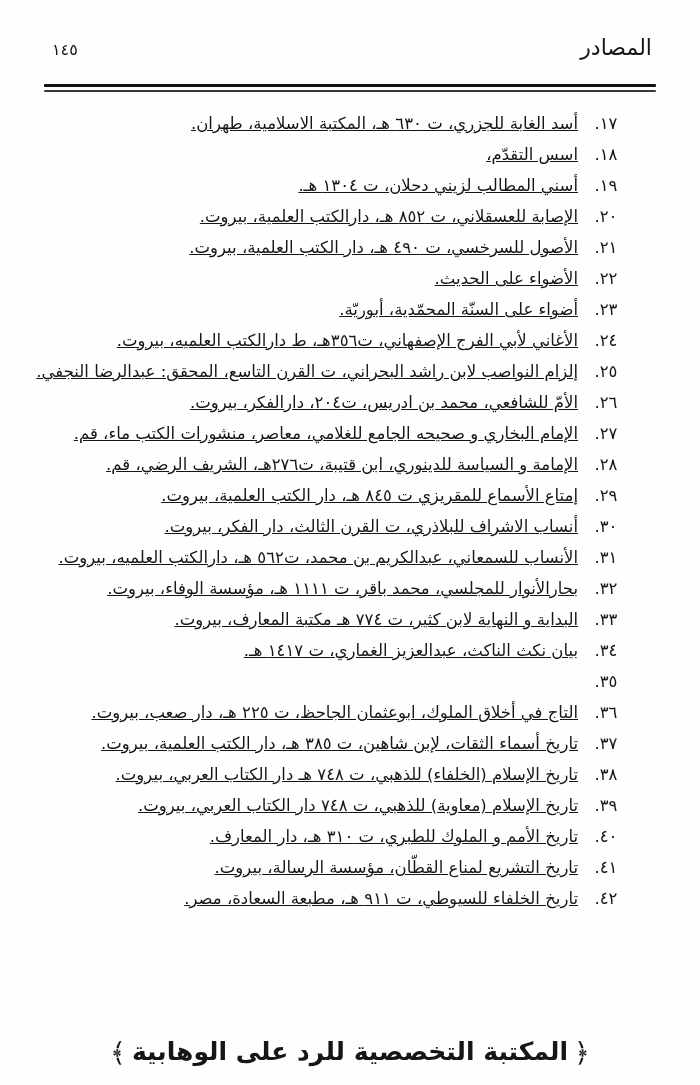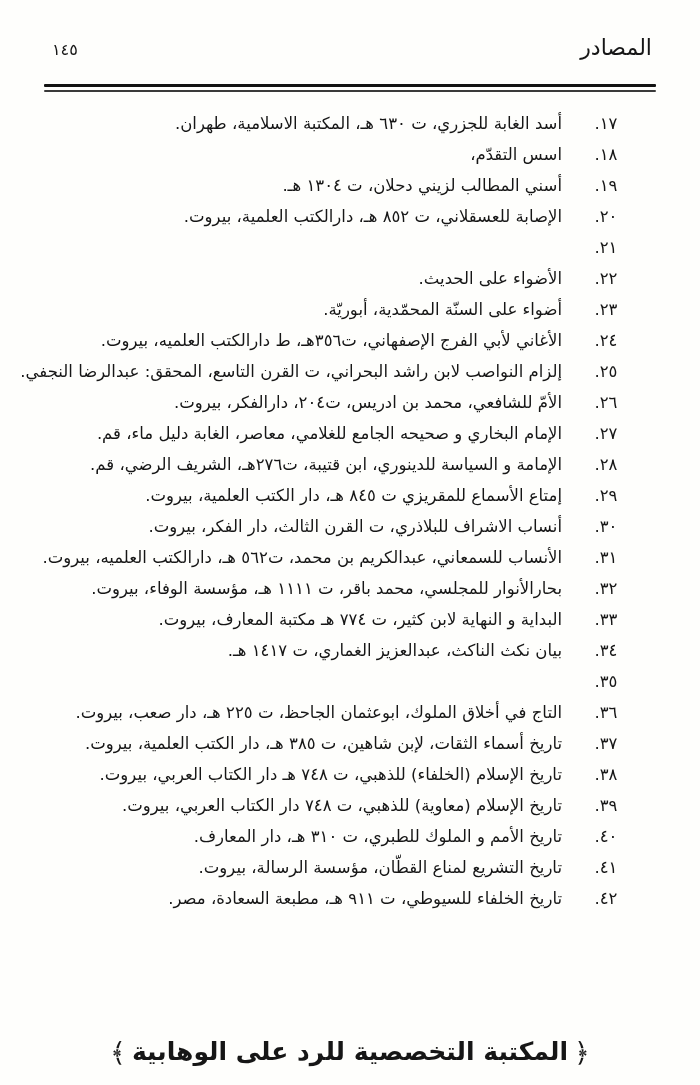--- a/index.html
+++ b/index.html
@@ -62,23 +62,24 @@
     font-size: 16.5px;
     white-space: nowrap;
   }
   .entry .num {
     flex: 0 0 40px;
     text-align: center;
     direction: rtl;
   }
   .entry .txt {
     flex: 0 1 auto;
-    margin-right: 24px;
+    margin-right: 8px;
     text-align: right;
     overflow: visible;
+    text-decoration: underline;
   }
   .page-footer {
     position: absolute;
     bottom: 17px;
     left: 0;
     right: 0;
     text-align: center;
     direction: rtl;
     font-size: 25px;
     font-weight: bold;
@@ -121,20 +122,21 @@
       <div class="entry">
         <span class="num">١٩.</span>
         <span class="txt">أسني المطالب لزيني دحلان، ت ١٣٠٤ هـ.</span>
       </div>
       <div class="entry">
         <span class="num">٢٠.</span>
         <span class="txt">الإصابة للعسقلاني، ت ٨٥٢ هـ، دارالكتب العلمية، بيروت.</span>
       </div>
       <div class="entry">
         <span class="num">٢١.</span>
+        <span class="txt">الأصول للسرخسي، ت ٤٩٠ هـ، دار الكتب العلمية، بيروت.</span>
       </div>
       <div class="entry">
         <span class="num">٢٢.</span>
         <span class="txt">الأضواء على الحديث.</span>
       </div>
       <div class="entry">
         <span class="num">٢٣.</span>
         <span class="txt">أضواء على السنّة المحمّدية، أبوريّة.</span>
       </div>
       <div class="entry">
@@ -144,21 +146,21 @@
       <div class="entry">
         <span class="num">٢٥.</span>
         <span class="txt">إلزام النواصب لابن راشد البحراني، ت القرن التاسع، المحقق: عبدالرضا النجفي.</span>
       </div>
       <div class="entry">
         <span class="num">٢٦.</span>
         <span class="txt">الأمّ للشافعي، محمد بن ادريس، ت٢٠٤، دارالفكر، بيروت.</span>
       </div>
       <div class="entry">
         <span class="num">٢٧.</span>
-        <span class="txt">الإمام البخاري و صحيحه الجامع للغلامي، معاصر، الغابة دليل ماء، قم.</span>
+        <span class="txt">الإمام البخاري و صحيحه الجامع للغلامي، معاصر، منشورات الكتب ماء، قم.</span>
       </div>
       <div class="entry">
         <span class="num">٢٨.</span>
         <span class="txt">الإمامة و السياسة للدينوري، ابن قتيبة، ت٢٧٦هـ، الشريف الرضي، قم.</span>
       </div>
       <div class="entry">
         <span class="num">٢٩.</span>
         <span class="txt">إمتاع الأسماع للمقريزي ت ٨٤٥ هـ، دار الكتب العلمية، بيروت.</span>
       </div>
       <div class="entry">

